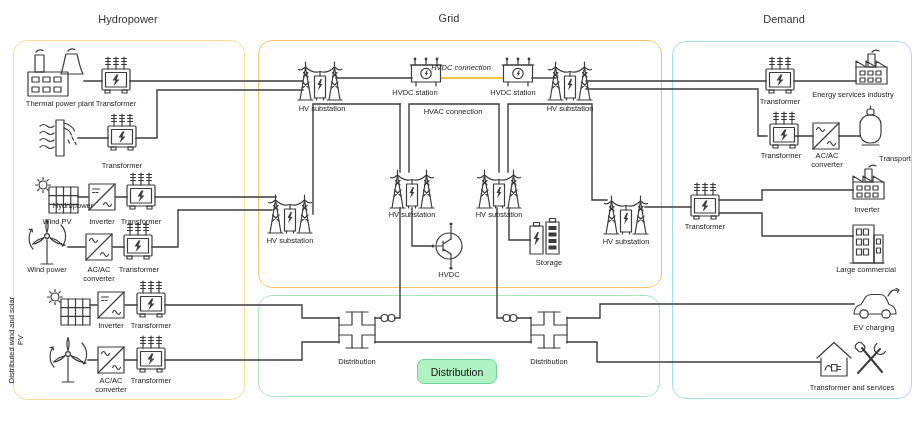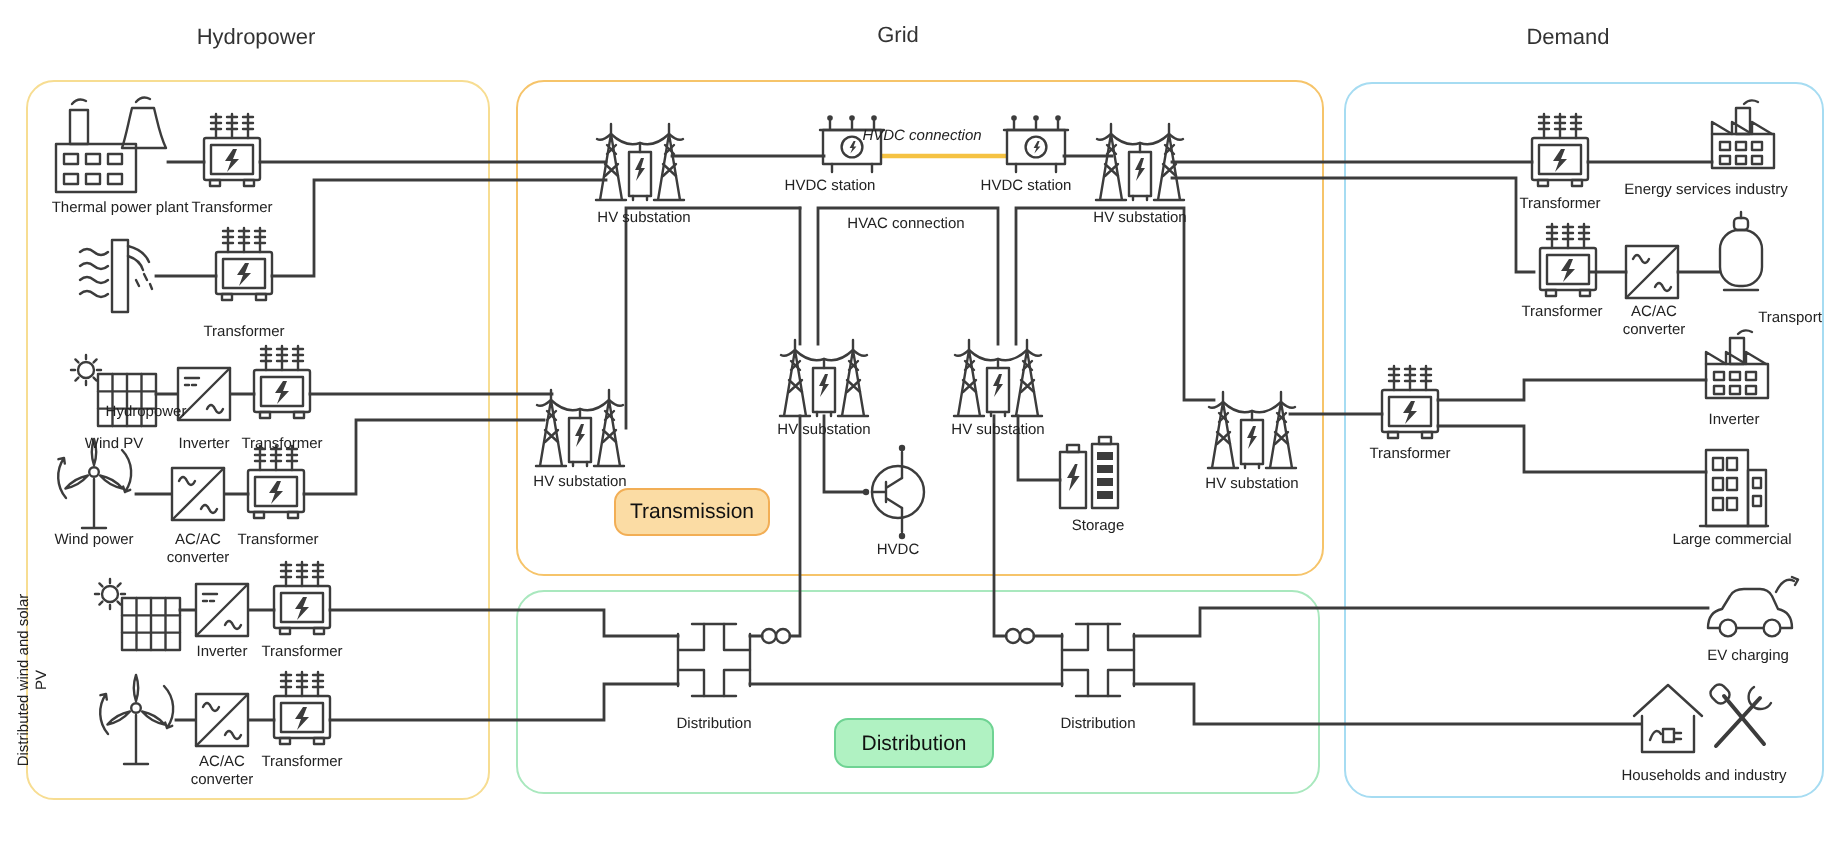--- a/index.html
+++ b/index.html
@@ -274,21 +274,20 @@
       <path d="M23,2.5 A6,6 0 1 0 31.5,10.5"></path>
       <path d="M8,7 L28,31" stroke-width="2"></path>
       <rect x="1.5" y="2" width="9" height="8" rx="3" transform="rotate(45 6 6)"></rect>
     </g>
   </svg>
 
   <div class="section-title" style="left:128px;top:13px;">Hydropower</div>
   <div class="section-title" style="left:449px;top:12px;text-align:center;">Grid</div>
   <div class="section-title" style="left:784px;top:13px;">Demand</div>
 
-  <div class="badge badge-transmission" style="left:307px;top:244px;width:76px;height:22px;">Transmission</div>
   <div class="badge badge-distribution" style="left:417px;top:359px;width:78px;height:23px;">Distribution</div>
 
   <div class="lbl" style="left:60px;top:100px;">Thermal power plant</div>
   <div class="lbl" style="left:116px;top:100px;">Transformer</div>
   <div class="lbl" style="left:73px;top:162px;margin-top:40px;">Hydropower</div>
   <div class="lbl" style="left:122px;top:162px;">Transformer</div>
   <div class="lbl" style="left:57px;top:218px;">Wind PV</div>
   <div class="lbl" style="left:102px;top:218px;">Inverter</div>
   <div class="lbl" style="left:141px;top:218px;">Transformer</div>
   <div class="lbl" style="left:47px;top:266px;">Wind power</div>
@@ -317,15 +316,15 @@
 
   <div class="lbl" style="left:780px;top:98px;">Transformer</div>
   <div class="lbl" style="left:853px;top:91px;">Energy services industry</div>
   <div class="lbl" style="left:781px;top:152px;">Transformer</div>
   <div class="lbl wrap" style="left:827px;top:152px;">AC/AC converter</div>
   <div class="lbl" style="left:871px;top:155px;margin-left:24px;">Transport</div>
   <div class="lbl" style="left:705px;top:223px;">Transformer</div>
   <div class="lbl" style="left:867px;top:206px;">Inverter</div>
   <div class="lbl" style="left:866px;top:266px;">Large commercial</div>
   <div class="lbl" style="left:874px;top:324px;">EV charging</div>
-  <div class="lbl" style="left:852px;top:384px;">Households and industry</div>
+  <div class="lbl" style="left:852px;top:384px;">Transformer and services</div>
 
 </div>
 
 </body></html>

